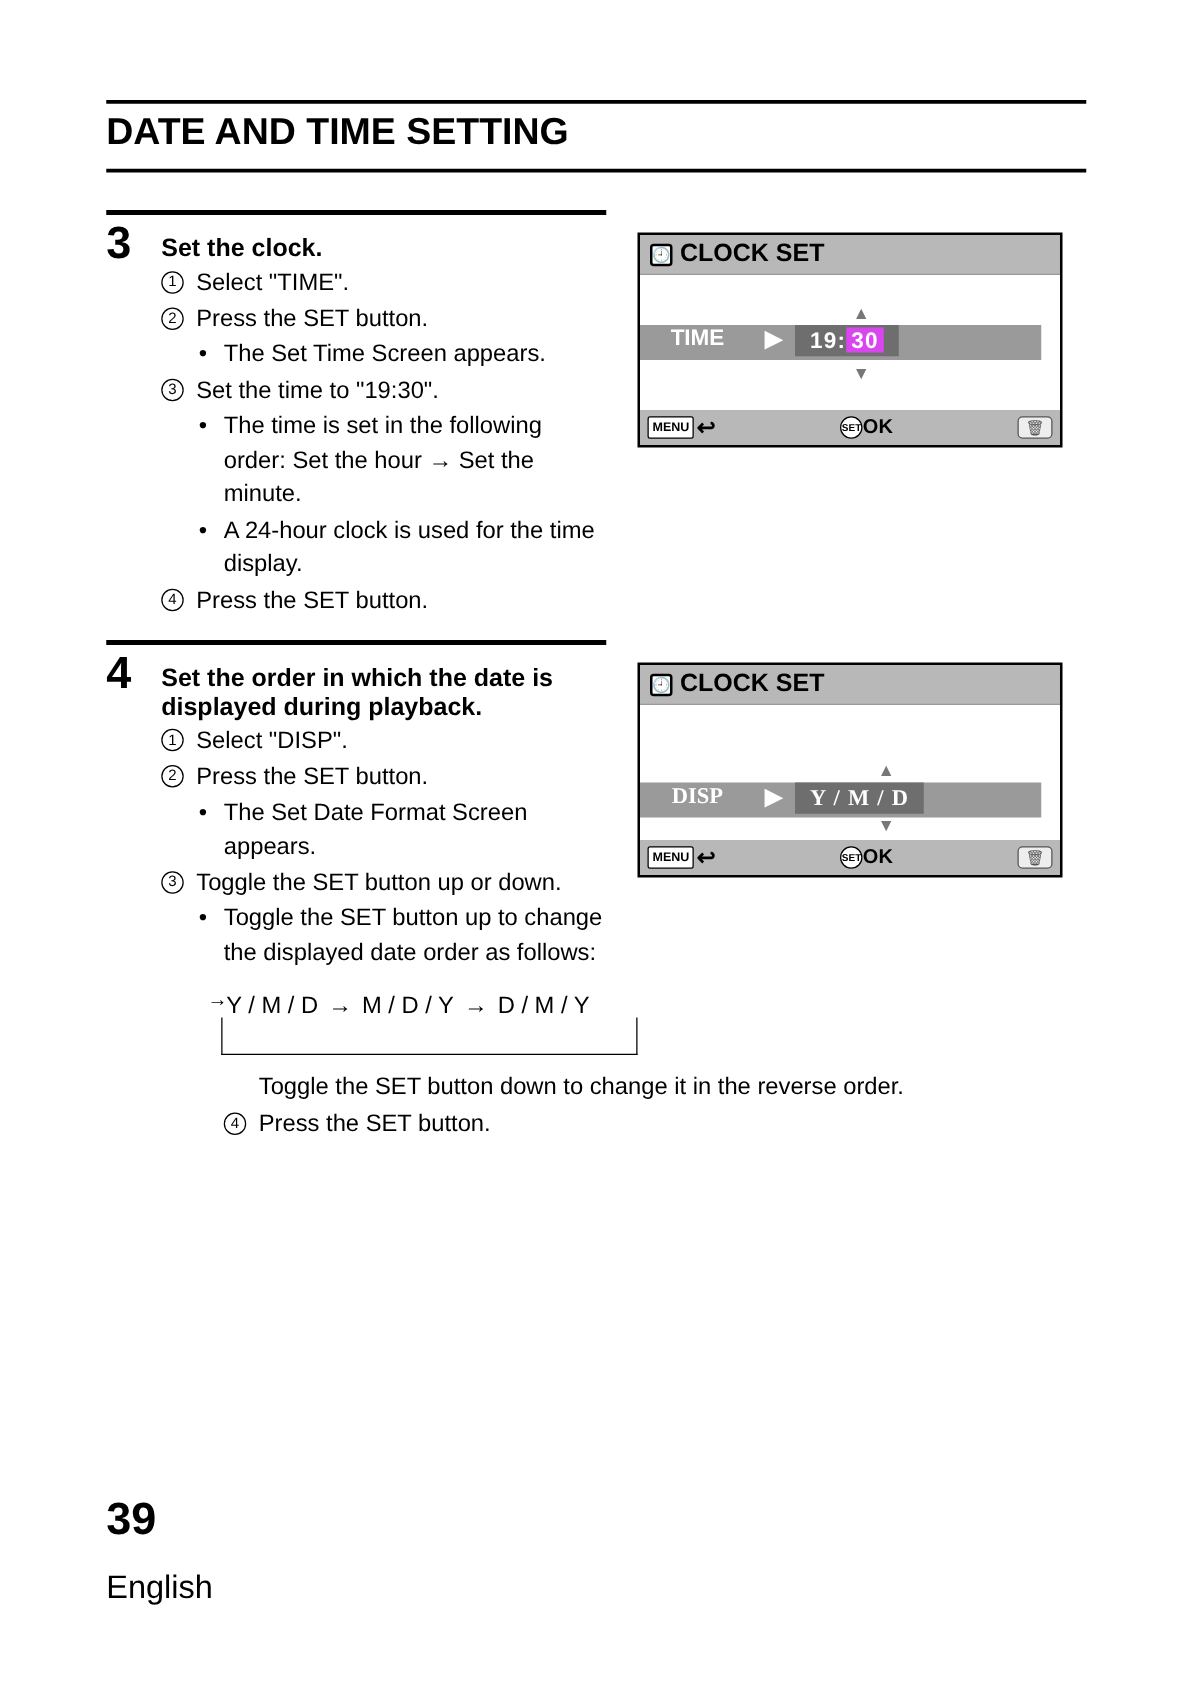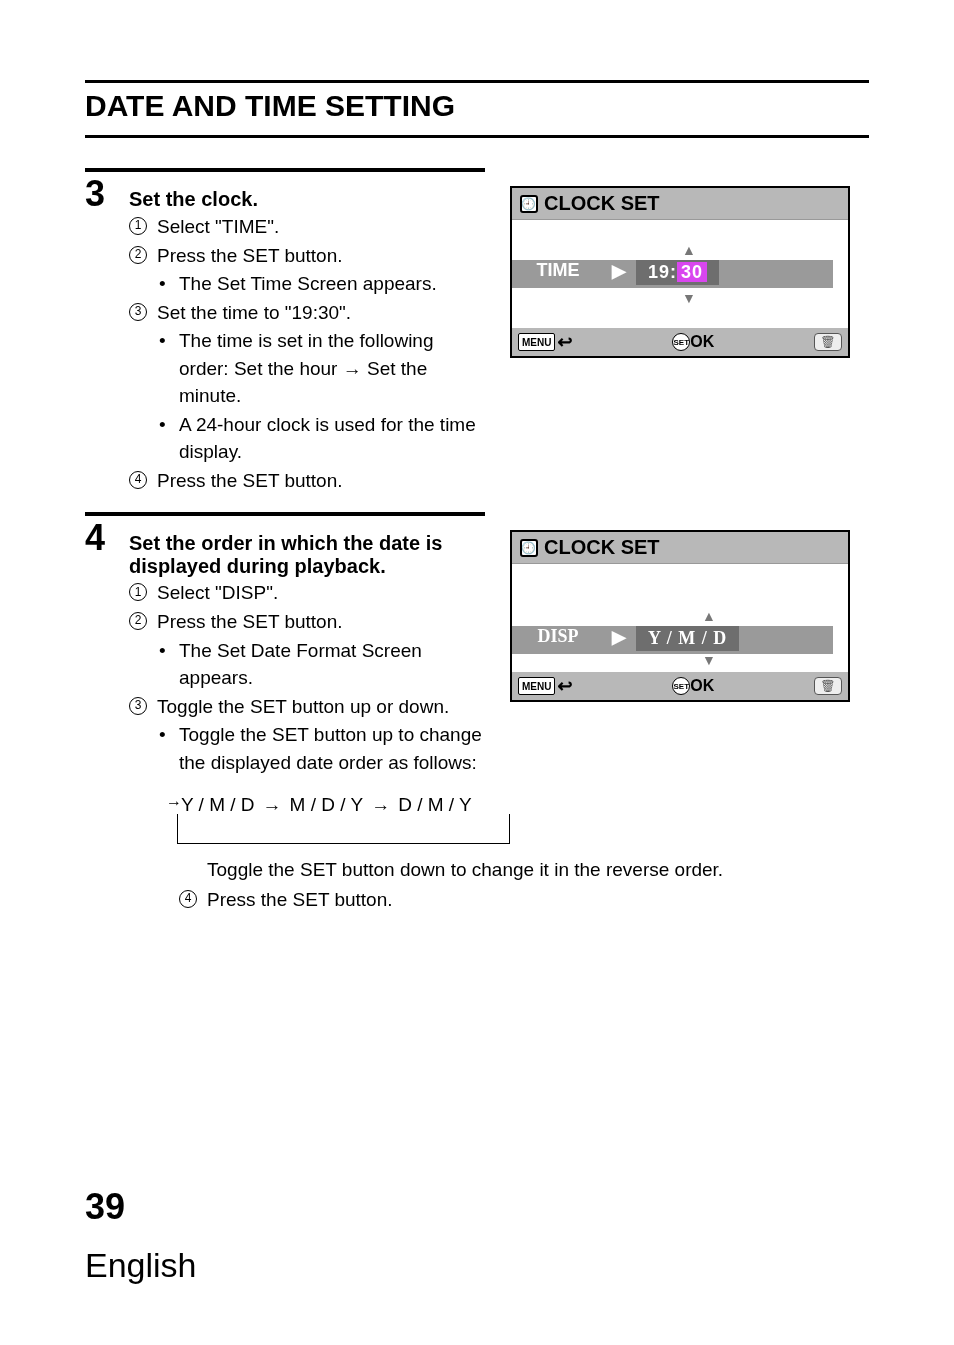--- a/index.html
+++ b/index.html
@@ -206,21 +206,21 @@
     .page-footer {
       position: absolute;
       bottom: 60px;
       left: 85px;
       display: flex;
       align-items: baseline;
       gap: 18px;
       flex-direction: column;
     }
     .page-number { font-size: 36px; font-weight: bold; }
-    .page-lang { font-size: 34px; }
+    .page-lang { font-size: 26px; }
 
     .time-highlight { background: #d946ef; padding: 0 4px; }
   </style>
 </head>
 <body>
 
 <div class="title-rule"></div>
 <h1 class="page-title">DATE AND TIME SETTING</h1>
 <div class="title-rule-bottom"></div>
 

